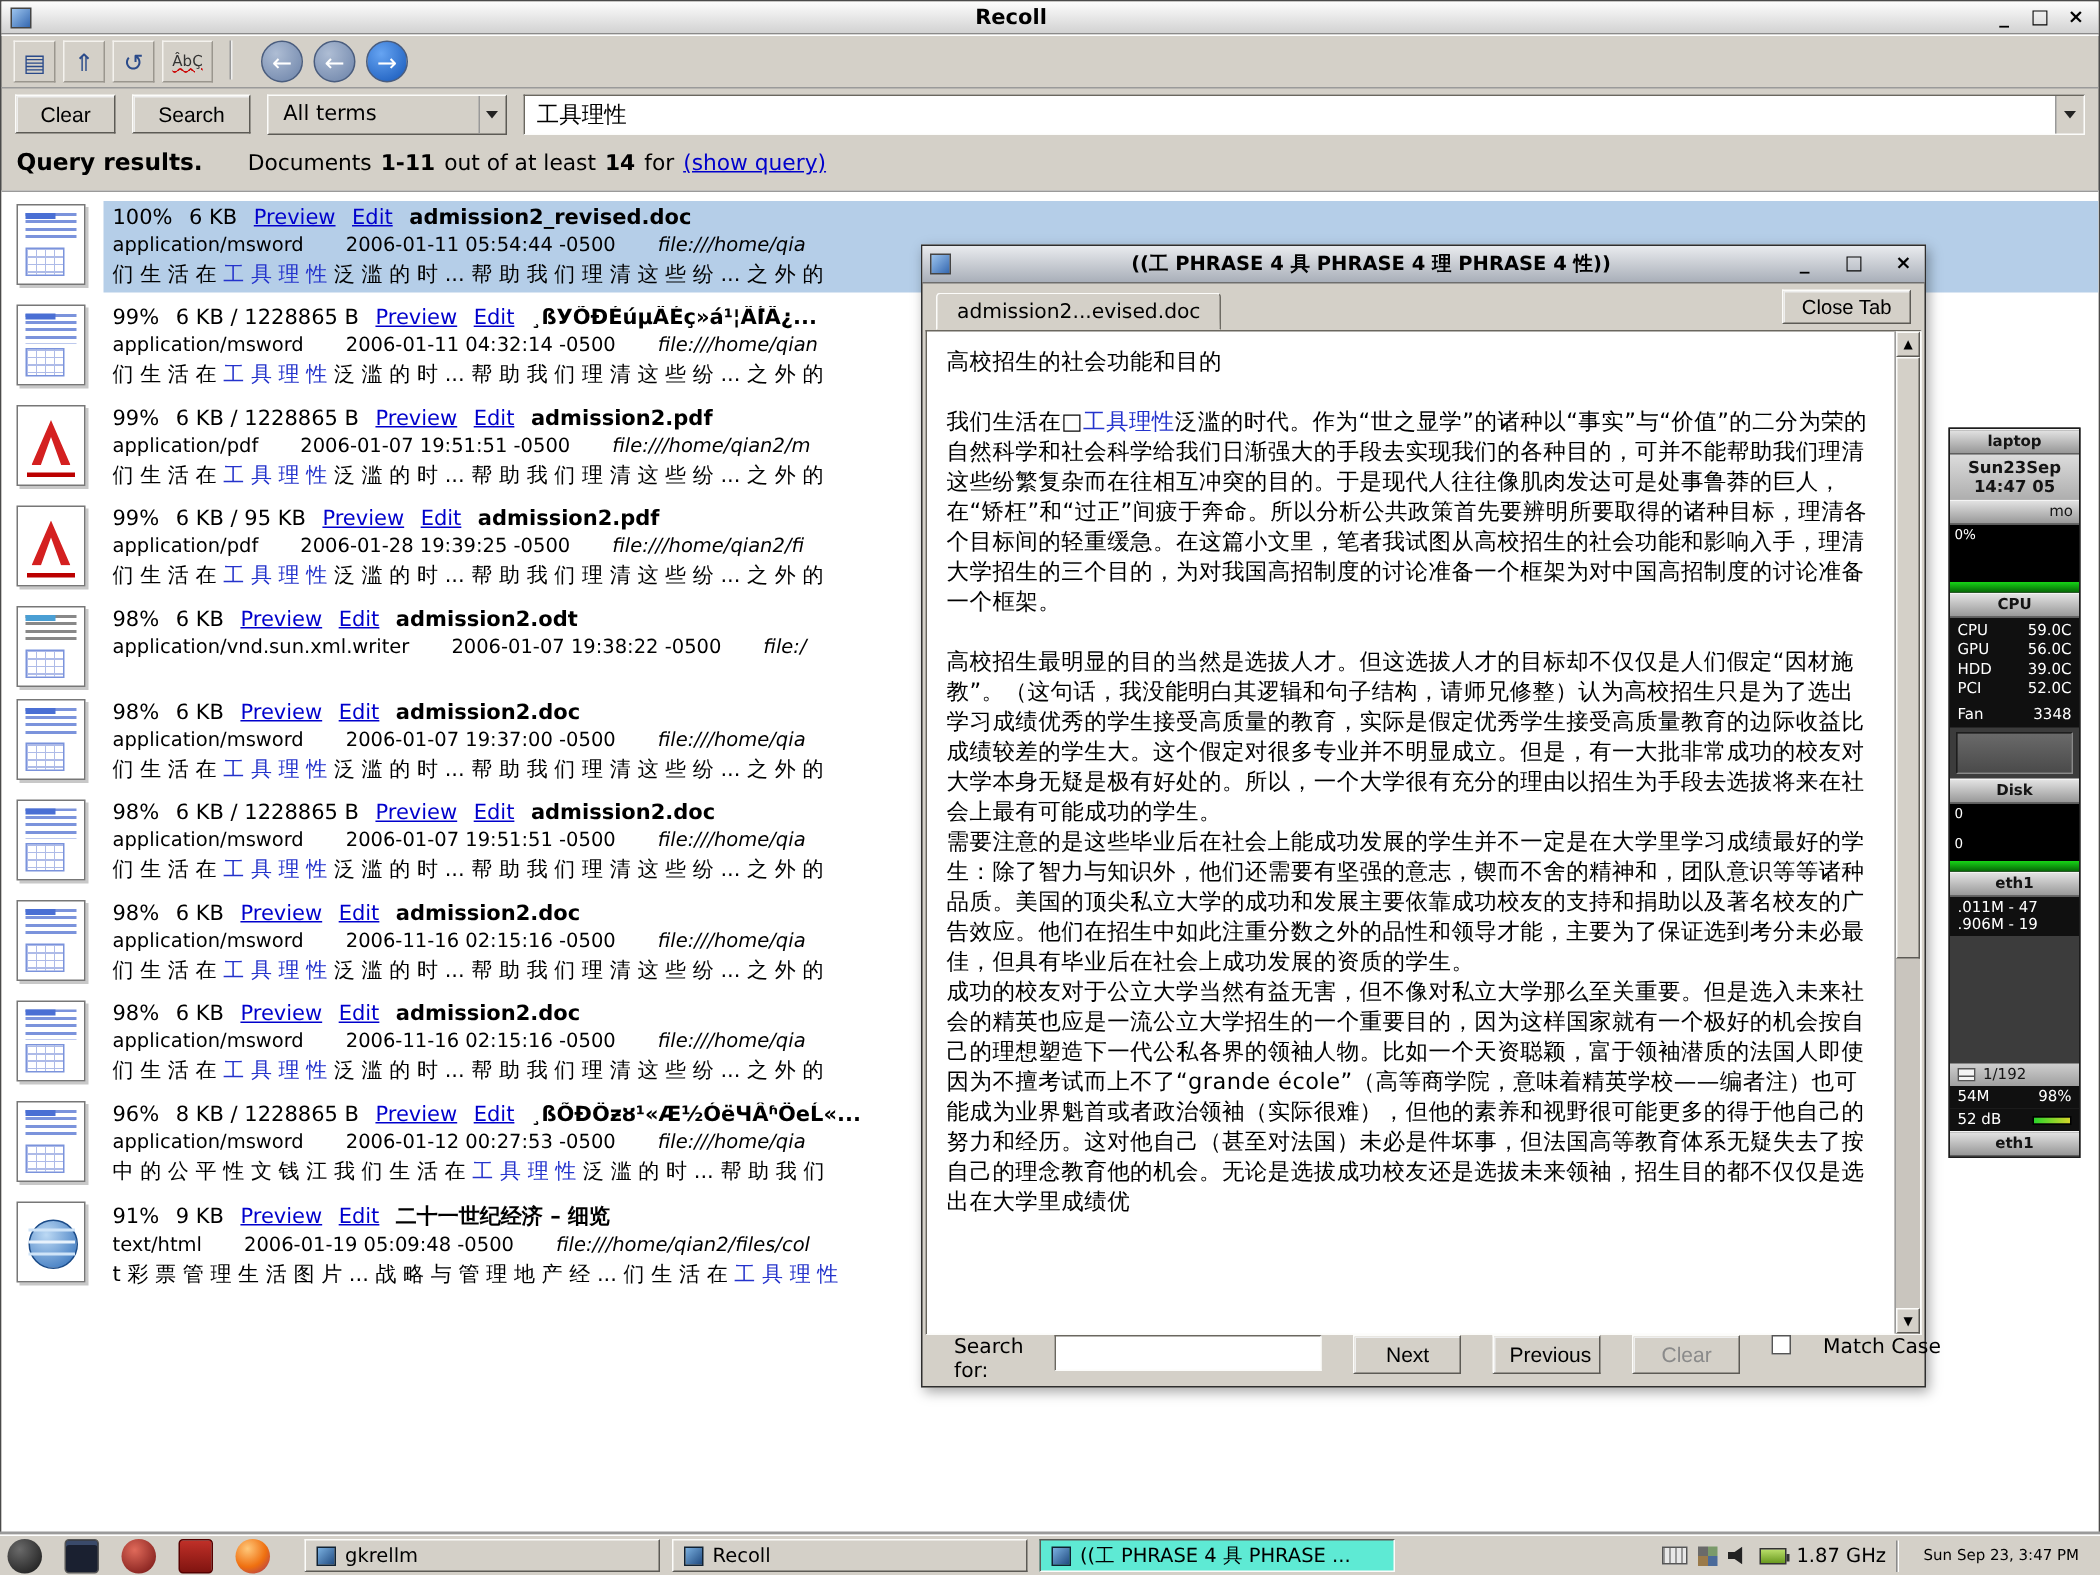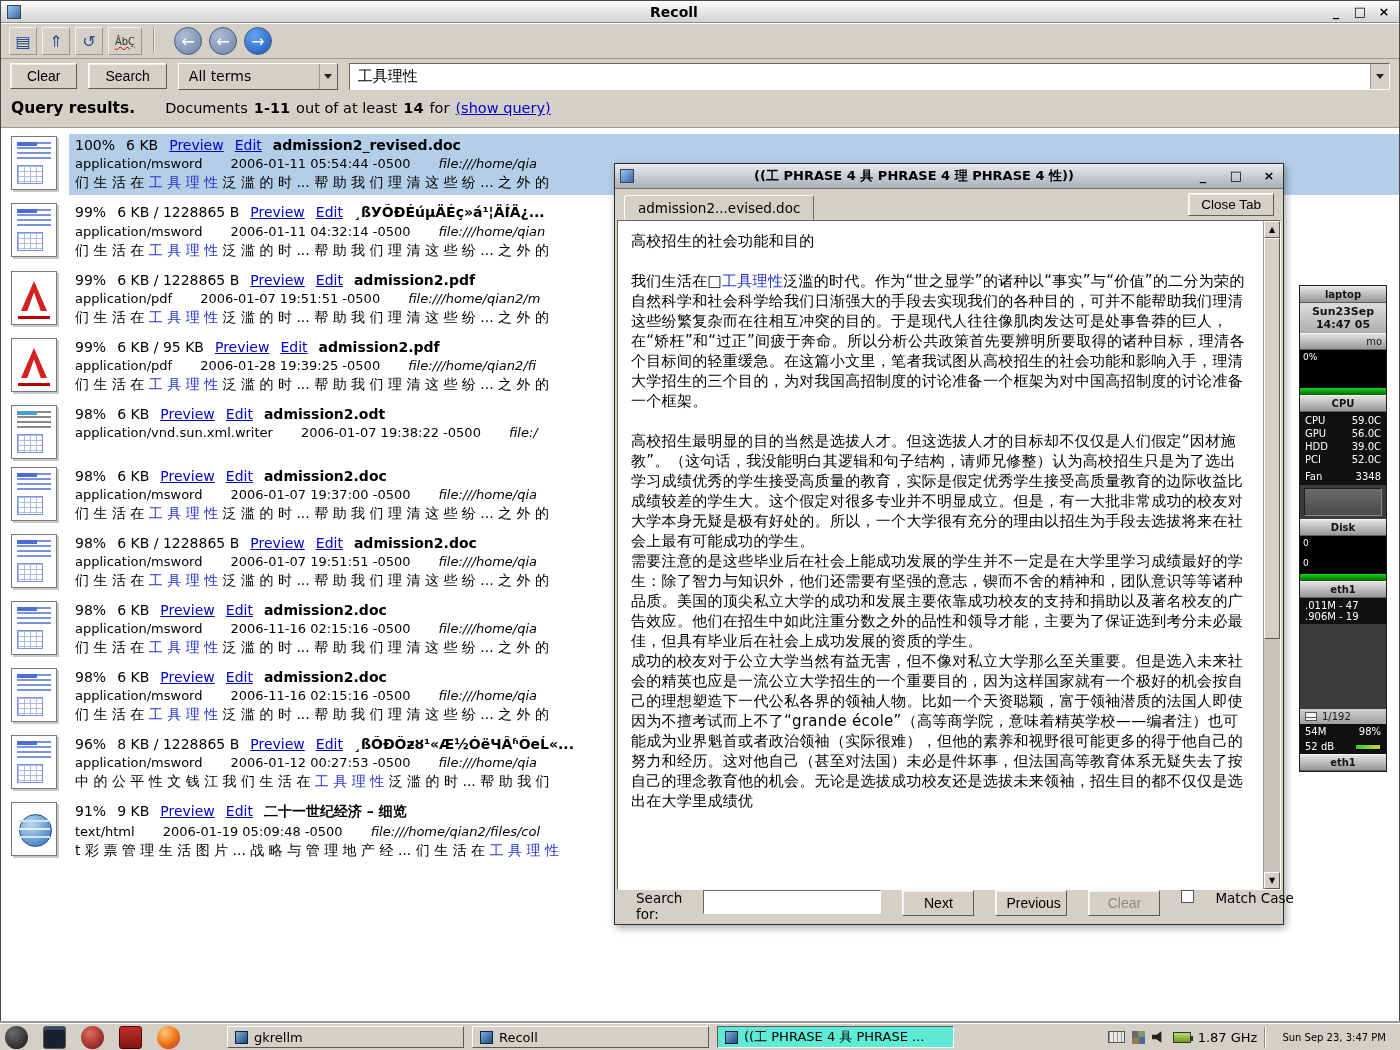--- a/index.html
+++ b/index.html
@@ -107,21 +107,21 @@
   .gk-bar{width:26px;height:6px;background:linear-gradient(90deg,#2ad42a,#d4d42a);border:1px solid #000}
 
   
   .taskbar{position:absolute;left:0;right:0;bottom:0;height:27px;background:#d4d0c8;border-top:1px solid #fff;box-shadow:0 -2px 0 #9a9a9a;display:flex;align-items:center;padding:0 5px;gap:9px}
   .launcher{width:23px;height:23px;flex:none;border-radius:3px}
   .app-menu-icon{background:radial-gradient(circle at 35% 30%,#6a6a6a,#141414);border-radius:50%}
   .terminal-icon{background:#1a2030;border:1px solid #555;box-shadow:inset 0 3px 0 #3a4a6a}
   .media-player-icon{background:radial-gradient(circle at 38% 32%,#e06a5a,#701010);border-radius:50%}
   .package-manager-icon{background:linear-gradient(#c03028,#801410);border:1px solid #500}
   .firefox-icon{background:radial-gradient(circle at 35% 28%,#ffc87a,#ef7010 55%,#a03060);border-radius:50%}
-  .task-area{display:flex;gap:8px;margin-left:38px}
+  .task-area{display:flex;gap:8px;margin-left:14px}
   .task-btn{width:237px;height:22px;display:flex;align-items:center;gap:6px;padding:0 7px;font-size:13px;background:#d4d0c8;border:1px solid;border-color:#fcfcfa #5c5a55 #5c5a55 #fcfcfa;overflow:hidden;white-space:nowrap}
   .task-btn.active{background:#5eead4;border-color:#5c5a55 #fcfcfa #fcfcfa #5c5a55}
   .ticon{width:13px;height:13px;flex:none;background:linear-gradient(135deg,#7ab0e0,#204a80);border:1px solid #123}
   .tray{margin-left:auto;display:flex;align-items:center;gap:7px}
   .tray-kbd{width:17px;height:12px;background:#e8e8e8;border:1px solid #555;background-image:repeating-linear-gradient(90deg,#999 0 1px,transparent 1px 4px);flex:none}
   .tray-grid{width:13px;height:13px;background:conic-gradient(#7a9a6a 25%,#4a6a9a 0 50%,#9a7a4a 0 75%,#6a6a6a 0);flex:none}
   .tray-vol{width:14px;height:13px;background:#222;clip-path:polygon(0 32%,34% 32%,70% 5%,70% 95%,34% 68%,0 68%);flex:none}
   .tray-bat{width:18px;height:11px;background:linear-gradient(#bade6a,#6a9a20);border:1px solid #333;position:relative;flex:none}
   .tray-bat::after{content:"";position:absolute;right:-3px;top:3px;width:2px;height:5px;background:#333}
   .tray-freq{font-size:13px;white-space:nowrap}

